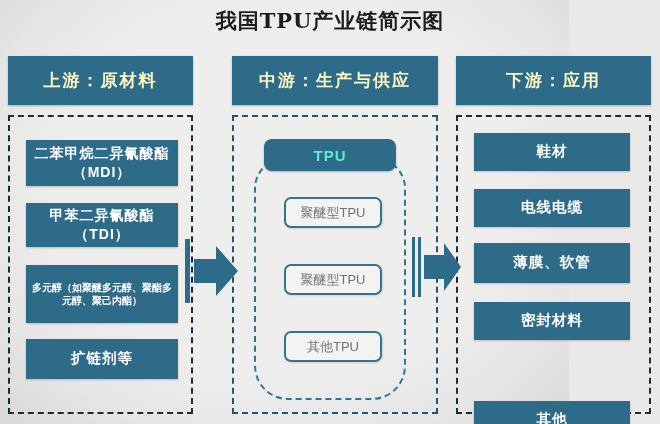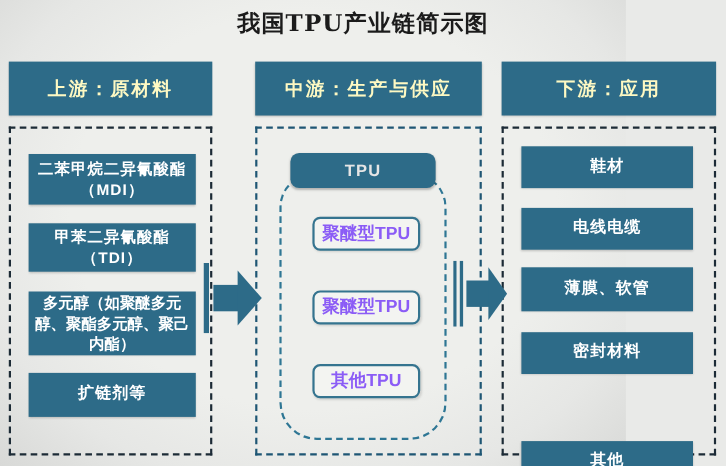--- a/index.html
+++ b/index.html
@@ -38,34 +38,34 @@
     position:absolute;background:#2d6b88;color:#ffffff;
     display:flex;align-items:center;justify-content:center;text-align:center;
     font-weight:bold;font-size:14.5px;line-height:1.35;letter-spacing:1px;
     box-shadow:0 1px 2px rgba(0,0,0,.2);
     padding:0 4px;box-sizing:border-box;
   }
   .up-items .node{left:18px;width:152px;}
   .down-items .node{left:18px;width:156px;}
   .tpu-root{
     position:absolute;left:32px;top:83px;width:132px;height:32px;
-    background:#2d6b88;color:#e5e5e5;border-radius:8px;
+    background:#2d6b88;color:#5eead4;border-radius:8px;
     display:flex;align-items:center;justify-content:center;
     font-weight:bold;font-size:15px;letter-spacing:1px;z-index:3;
     box-shadow:0 1px 2px rgba(0,0,0,.25);
   }
   .tpu-group{
     position:absolute;left:22px;top:102px;width:152px;height:242px;
     box-sizing:border-box;border:2px dashed #2e7694;
     border-radius:30px 30px 34px 34px;z-index:1;
   }
   .tpu-type{
     position:absolute;left:52px;width:98px;height:31px;
     background:#f3f4f1;border:2px solid #35748f;border-radius:7px;
-    box-sizing:border-box;color:#8b5cf6;font-weight:bold;font-size:16px;
+    box-sizing:border-box;color:#737373;font-weight:normal;font-size:13px;
     display:flex;align-items:center;justify-content:center;z-index:2;
     box-shadow:1px 1px 2px rgba(0,0,0,.12);
   }
   .arrow-svg{position:absolute;}
   .teal-fill{fill:#2d6b88;}
   .watermark{
     position:absolute;left:503px;top:331px;width:157px;height:62px;
     display:flex;align-items:flex-start;z-index:5;opacity:.88;
     pointer-events:none;
   }
@@ -87,21 +87,21 @@
 <div class="canvas">
 
   <div class="title">我国TPU产业链简示图</div>
 
   <div class="col col-up">
     <div class="col-header">上游：原材料</div>
     <div class="dash-box"></div>
     <div class="up-items">
       <div class="node" style="top:84px;height:46px;font-size:14px;">二苯甲烷二异氰酸酯（MDI）</div>
       <div class="node" style="top:147px;height:44px;font-size:14px;">甲苯二异氰酸酯（TDI）</div>
-      <div class="node" style="top:209px;height:58px;font-size:14px;letter-spacing:0;">多元醇（如聚醚多元醇、聚酯多元醇、聚己内酯）</div>
+      <div class="node" style="top:209px;height:58px;font-size:10px;letter-spacing:0;">多元醇（如聚醚多元醇、聚酯多元醇、聚己内酯）</div>
       <div class="node" style="top:283px;height:40px;">扩链剂等</div>
     </div>
   </div>
 
   <div class="col col-mid">
     <div class="col-header">中游：生产与供应</div>
     <div class="dash-box teal"></div>
     <div class="tpu-group"></div>
     <div class="tpu-root">TPU</div>
     <div class="tpu-type" style="top:141px;">聚醚型TPU</div>

